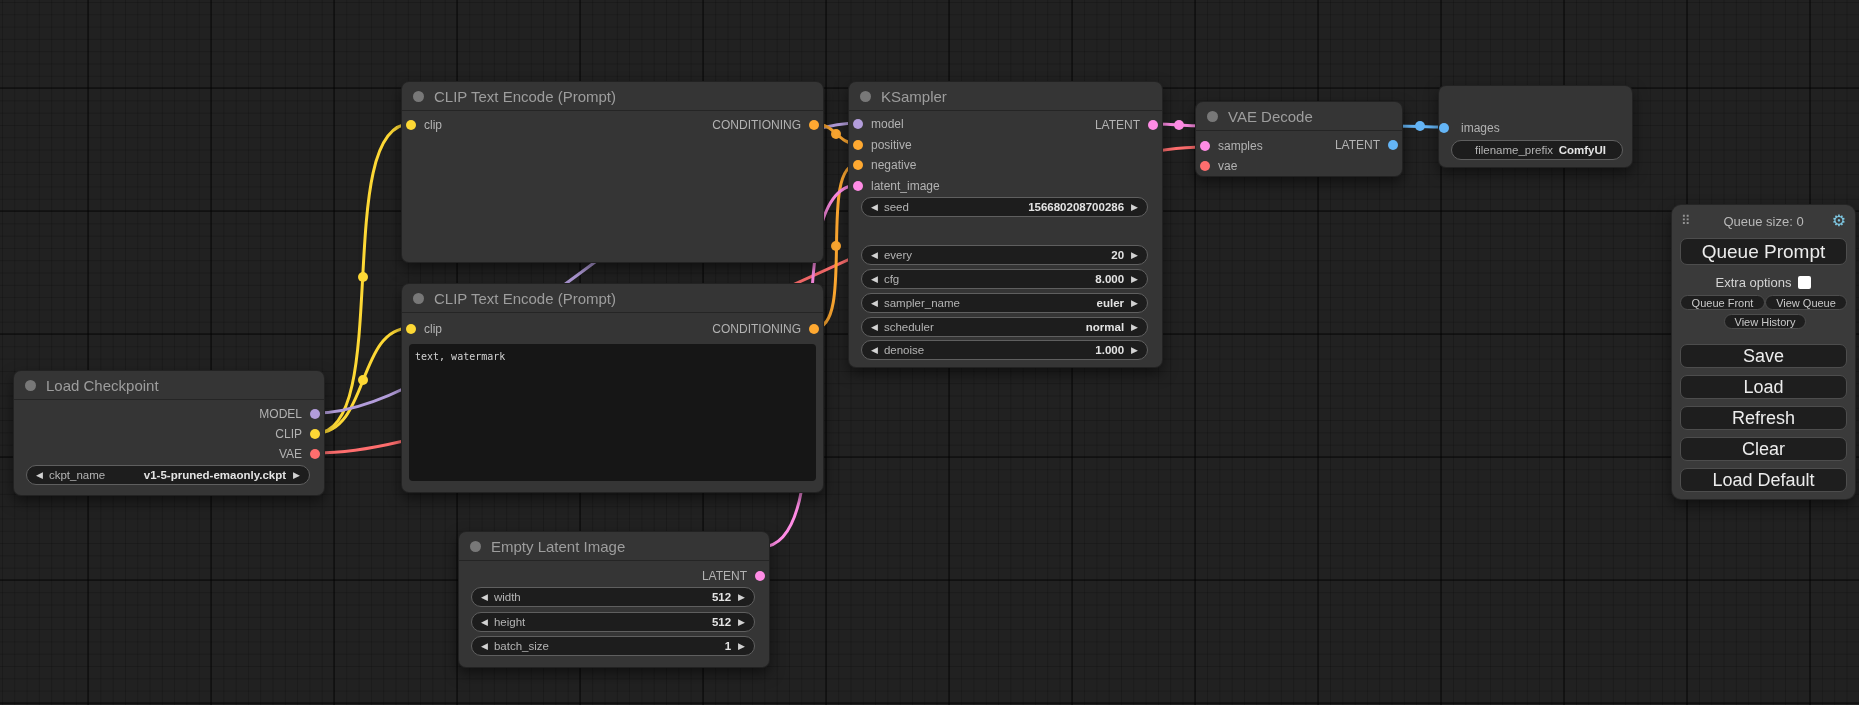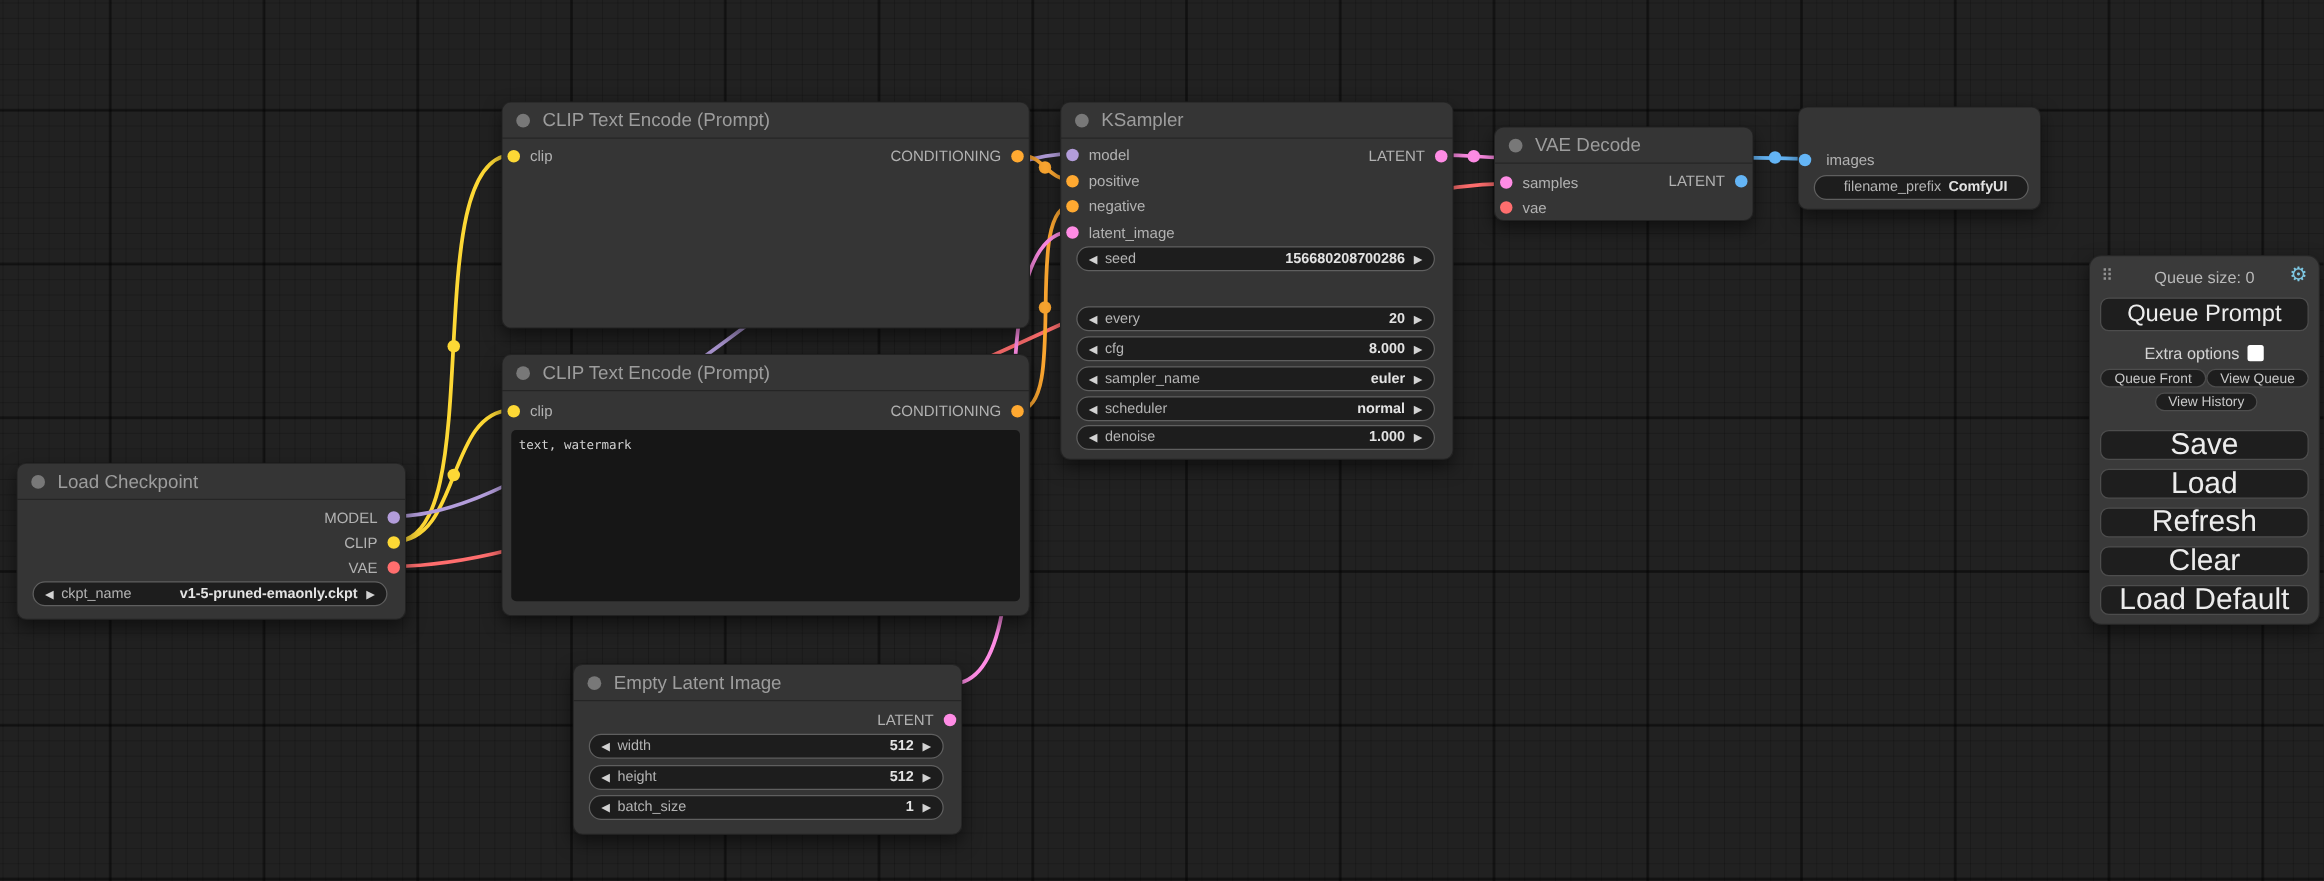--- a/index.html
+++ b/index.html
@@ -55,21 +55,21 @@
     box-shadow:0 6px 14px rgba(0,0,0,0.5);
   }
   .qheader{position:absolute;left:0;right:0;top:7px;height:18px;}
   .drag-handle{position:absolute;left:9px;top:0px;color:#949494;font-size:13px;line-height:18px;}
   .qsize{position:absolute;left:0;right:0;top:2px;text-align:center;font-size:13px;color:#b8b8b8;}
   .gear{position:absolute;right:9px;top:0px;color:#7ec8e3;font-size:16px;line-height:18px;}
   .qbtn{
     position:absolute;background:#1e1e1e;border:1px solid #4d4d4d;color:#ececec;
     display:flex;align-items:center;justify-content:center;border-radius:7px;
   }
-  .qbtn.big{left:8px;right:8px;height:24px;font-size:24px;}
+  .qbtn.big{left:8px;right:8px;height:24px;font-size:18px;}
   .qbtn.prompt{left:8px;right:8px;top:33px;height:27px;font-size:19px;}
   .qbtn.small{height:15px;font-size:11px;border-radius:9px;color:#c9c9c9;}
   .extra-row{position:absolute;left:0;right:0;top:69px;height:16px;display:flex;align-items:center;justify-content:center;gap:7px;}
   .extra-label{font-size:13px;color:#d4d4d4;}
   .checkbox{width:13px;height:13px;background:#ffffff;border-radius:2px;}
 </style>
 </head>
 <body>
 
 <div class="canvas">

